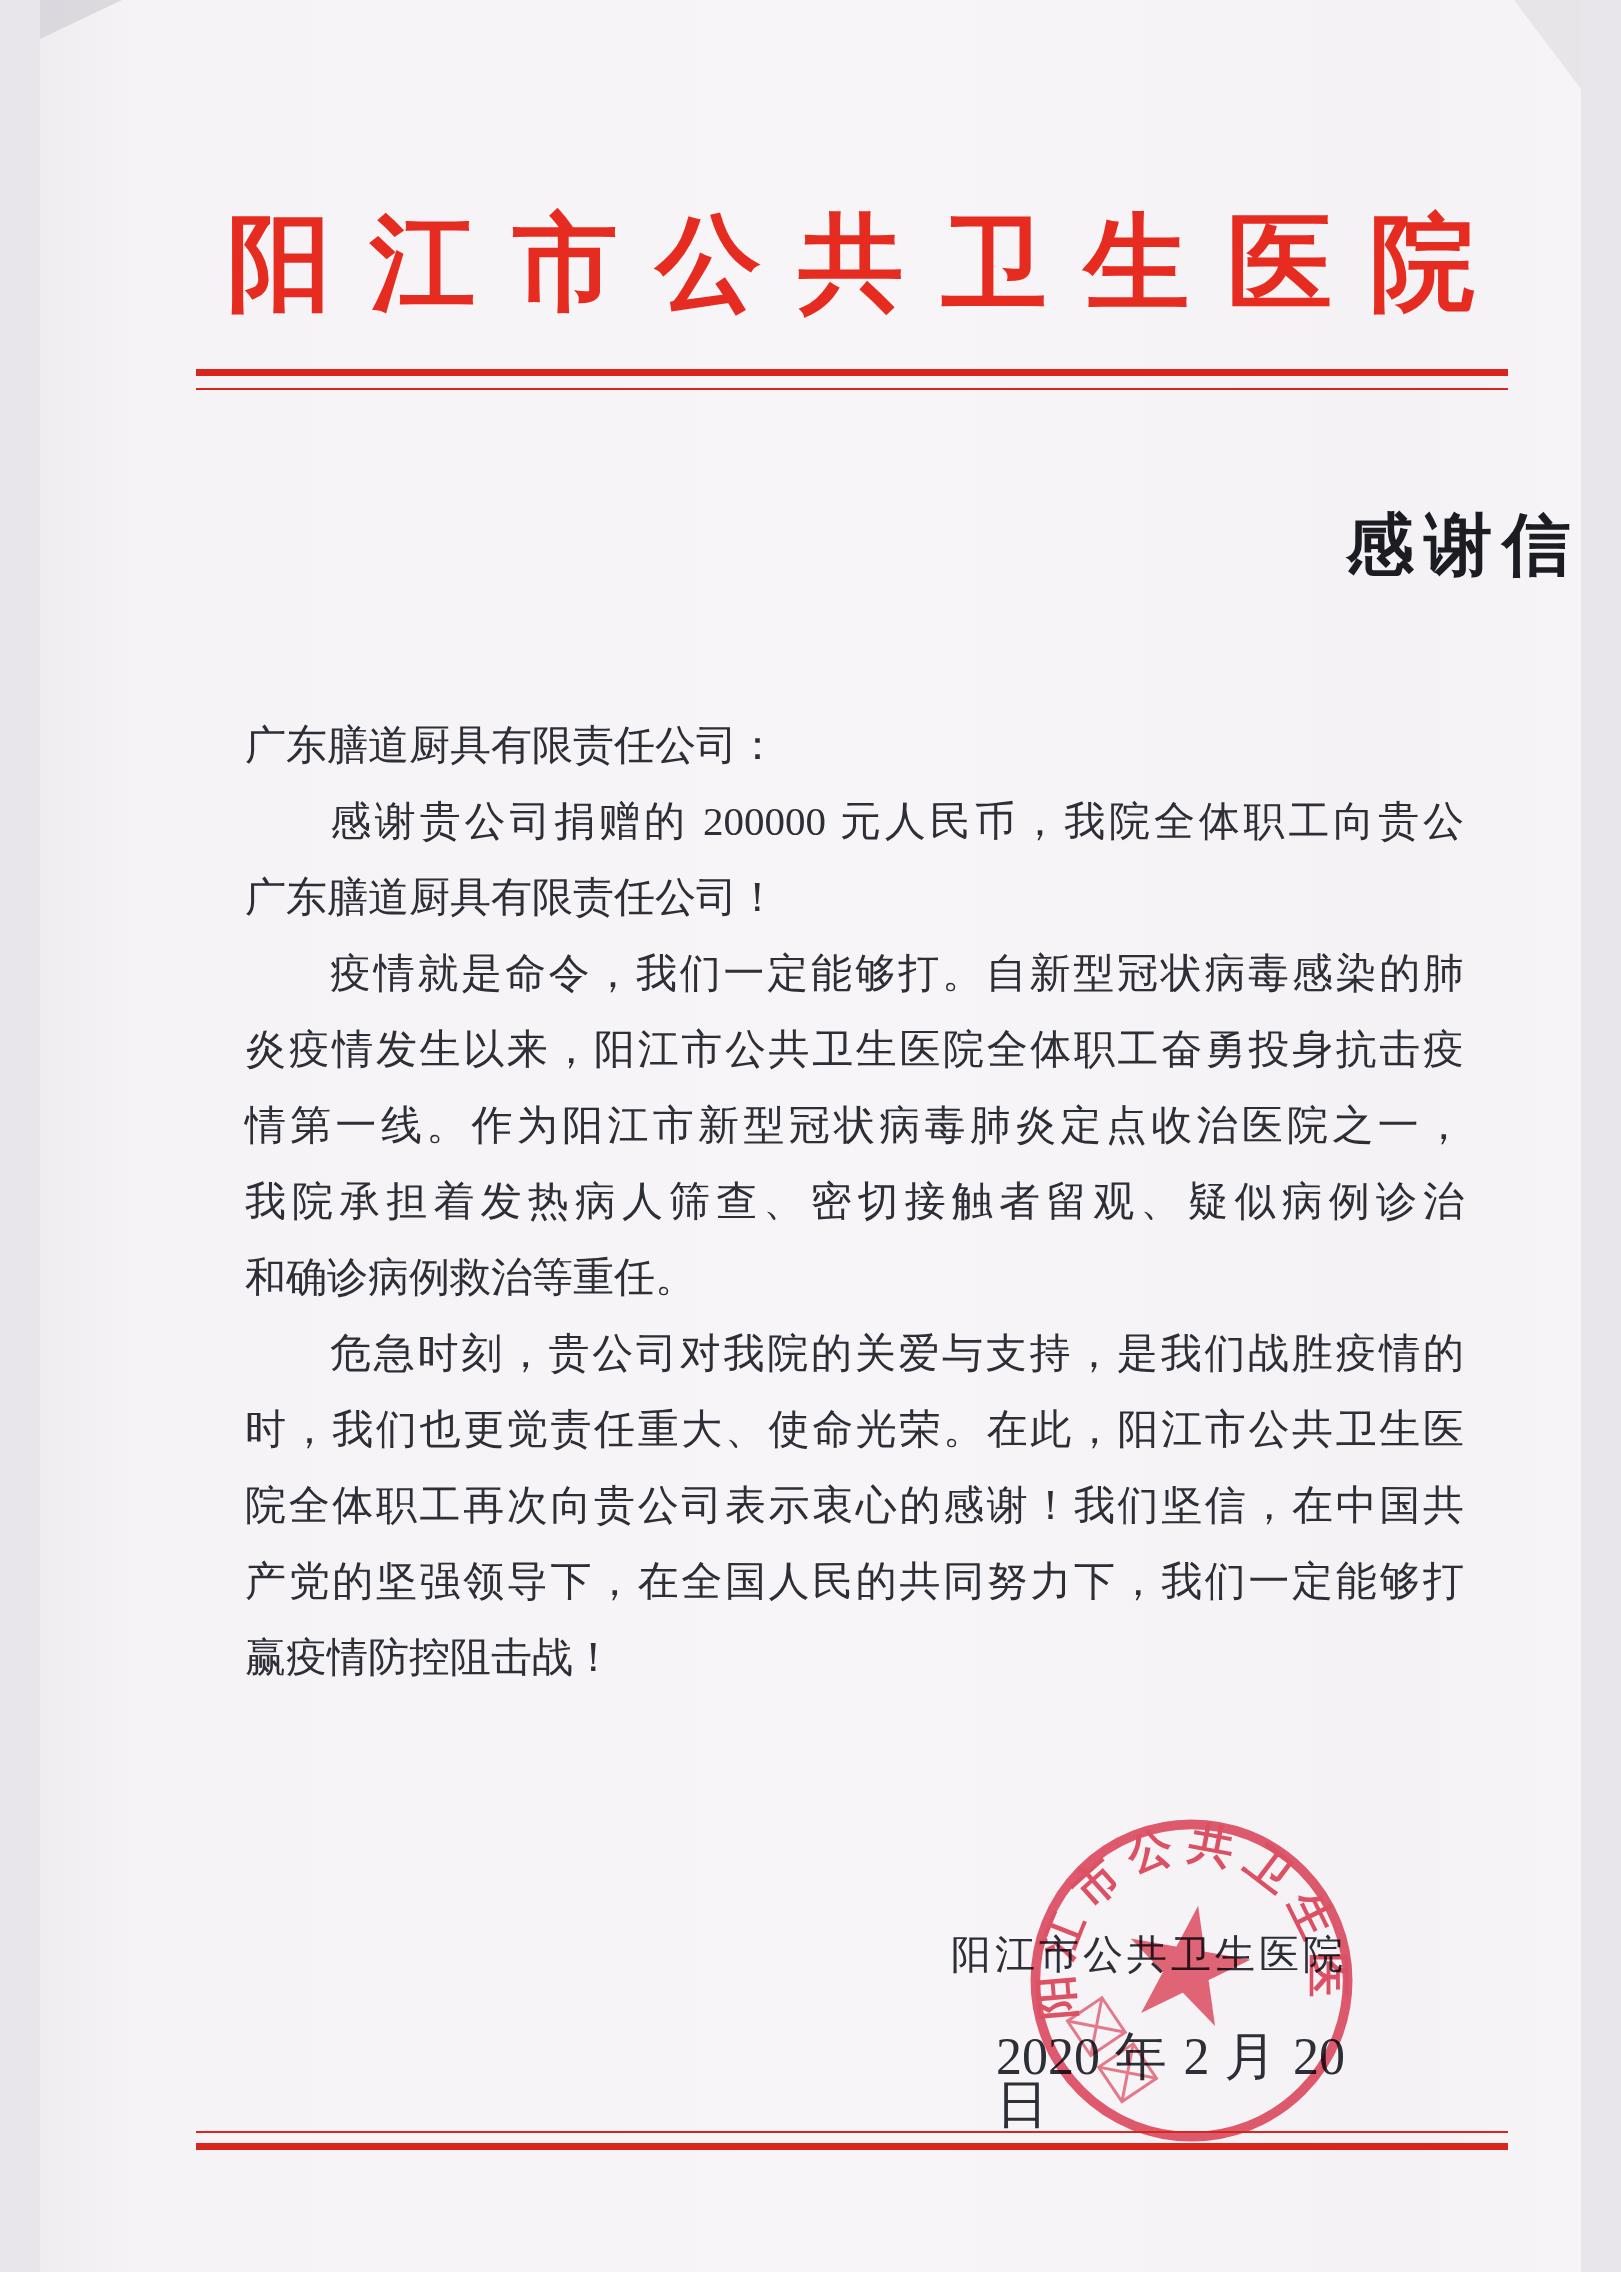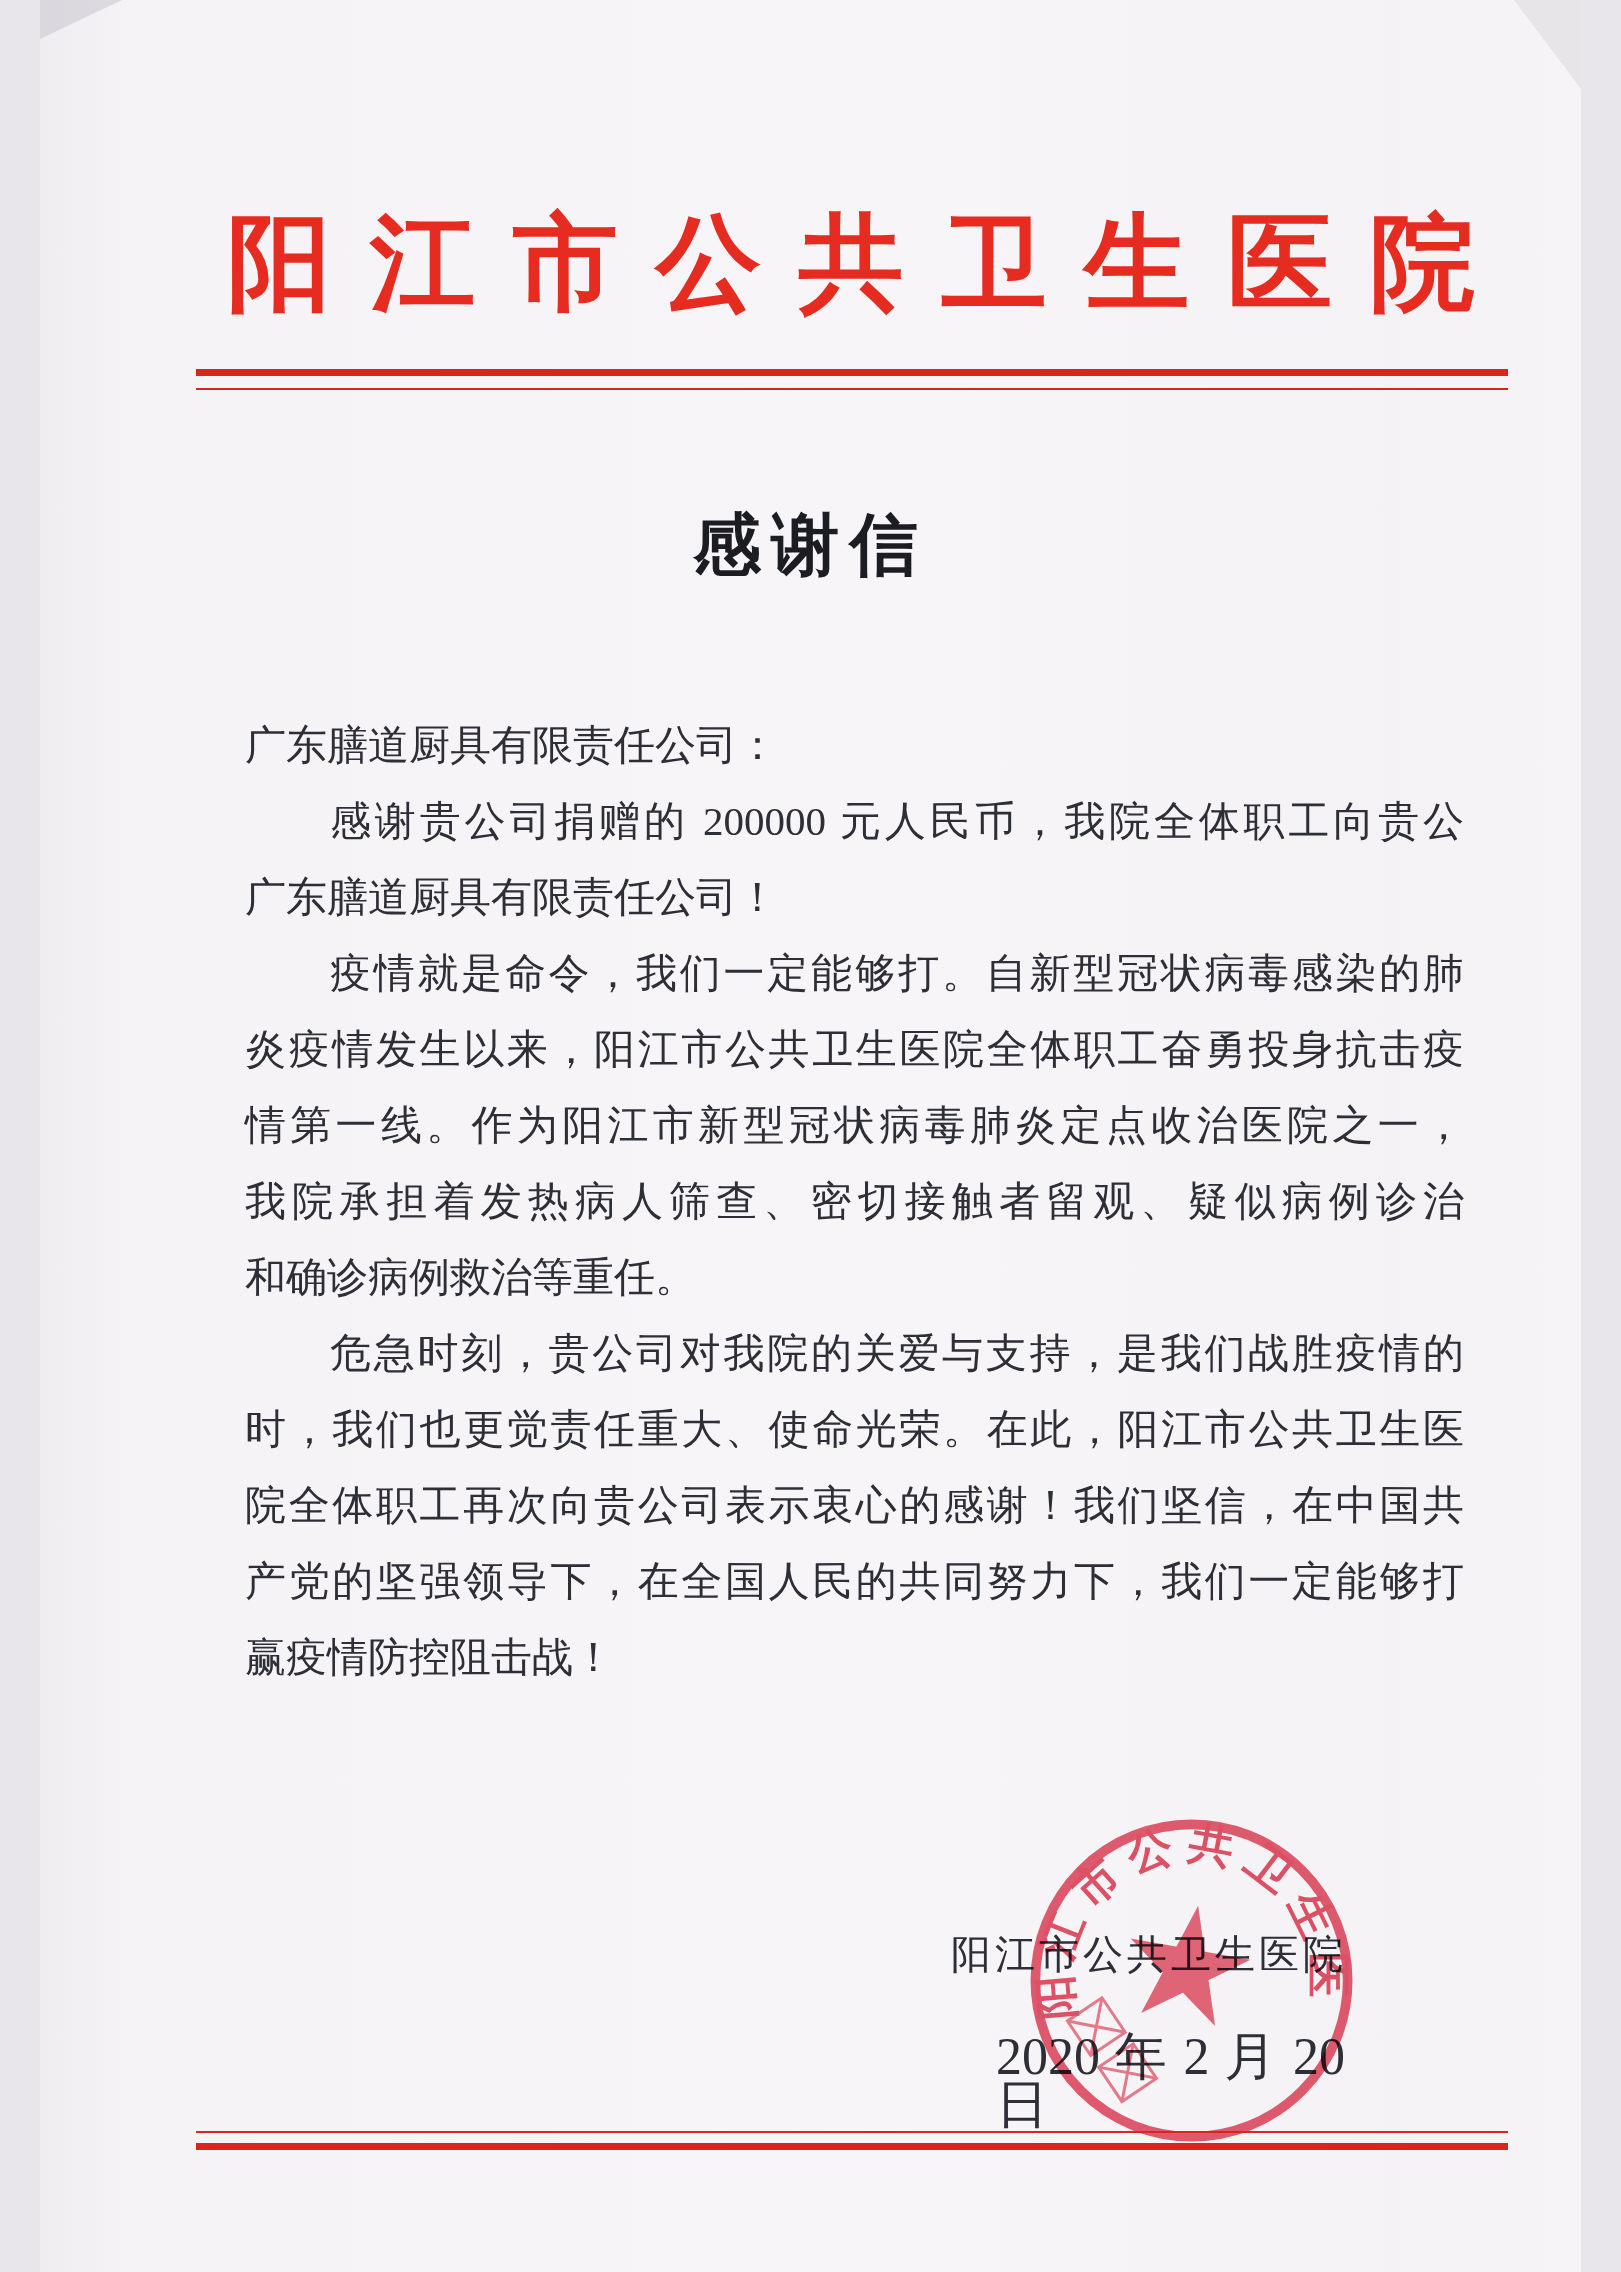--- a/index.html
+++ b/index.html
@@ -32,21 +32,21 @@
     text-align:justify;text-align-last:justify;
   }
   .rule{position:absolute;left:156px;width:1312px;background:var(--rule-red)}
   .rule.head-thick{top:369px;height:6.7px}
   .rule.head-thin{top:388px;height:2.2px}
   .rule.foot-thin{top:2131px;height:2.2px}
   .rule.foot-thick{top:2143px;height:7.4px}
 
   .doc-title{
     position:absolute;left:0;top:504px;width:100%;
-    text-align:center;font-size:68px;line-height:82px;
+    text-align:right;font-size:68px;line-height:82px;
     font-weight:bold;letter-spacing:10.4px;color:var(--title-ink);
   }
 
   .body-text{
     position:absolute;left:205px;top:707px;width:1219px;
     font-size:41px;color:var(--ink);
   }
   .line{line-height:76px;min-height:76px}
   .line.indent{text-indent:85px}
   .line.stretch{text-align:justify;text-align-last:justify}

